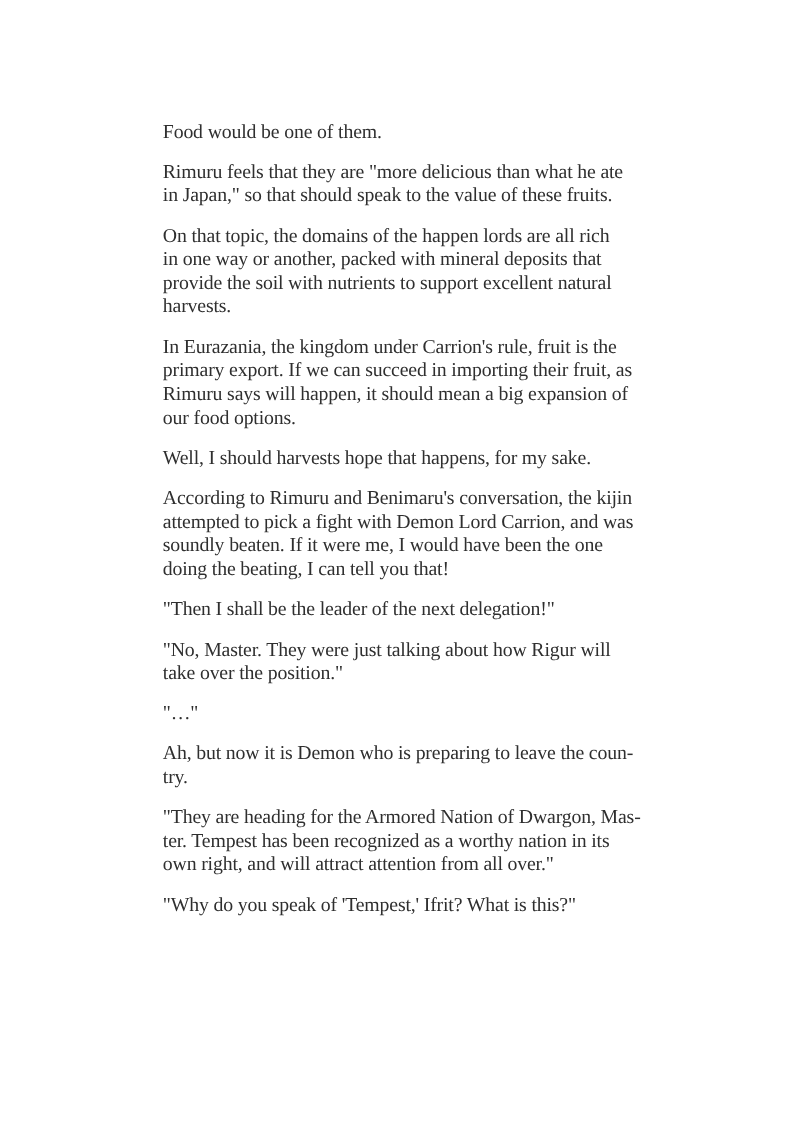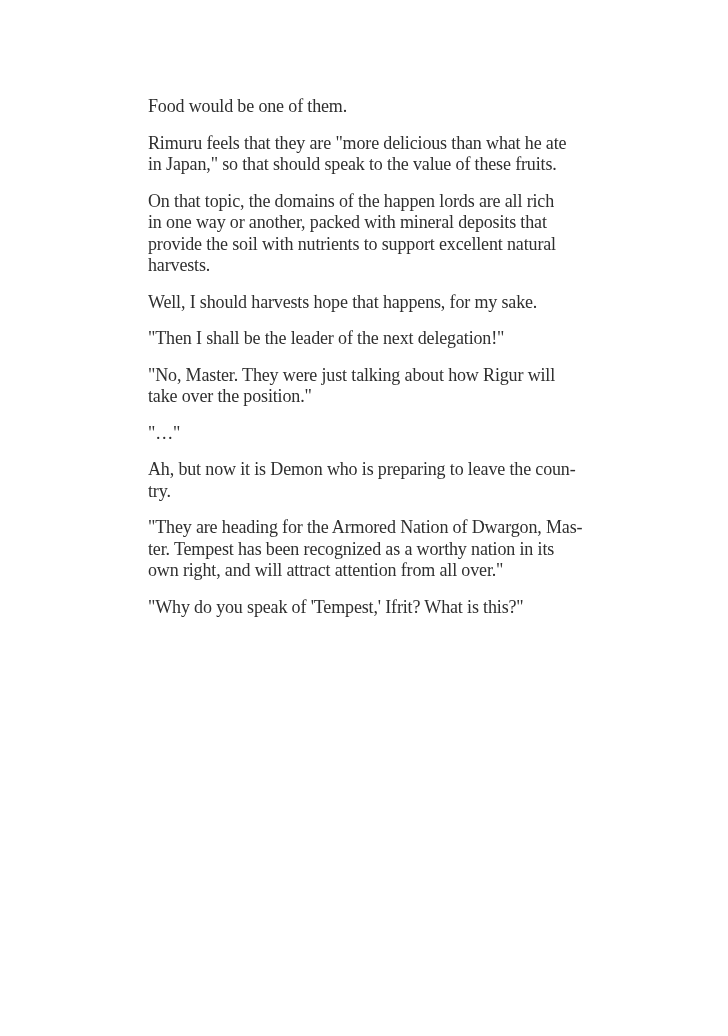--- a/index.html
+++ b/index.html
@@ -14,21 +14,21 @@
   }
   .page {
     position: relative;
     width: 728px;
     height: 1036px;
     background: #ffffff;
   }
   .text-column {
     position: absolute;
     left: 148px;
-    top: 96px;
+    top: 109px;
     width: 460px;
   }
   .text-column p {
     margin: 0 0 15px 0;
     font-family: "Liberation Serif", "DejaVu Serif", serif;
     font-size: 18px;
     line-height: 21.5px;
     letter-spacing: -0.15px;
     color: #2f2f2f;
     white-space: pre;  
@@ -39,21 +39,29 @@
 
 <div class="page">
   <div class="text-column">
     <p>Food would be one of them.</p>
     <p>Rimuru feels that they are "more delicious than what he ate
 in Japan," so that should speak to the value of these fruits.</p>
     <p>On that topic, the domains of the happen lords are all rich
 in one way or another, packed with mineral deposits that
 provide the soil with nutrients to support excellent natural
 harvests.</p>
+    <p>In Eurazania, the kingdom under Carrion's rule, fruit is the
+primary export. If we can succeed in importing their fruit, as
+Rimuru says will happen, it should mean a big expansion of
+our food options.</p>
     <p>Well, I should harvests hope that happens, for my sake.</p>
+    <p>According to Rimuru and Benimaru's conversation, the kijin
+attempted to pick a fight with Demon Lord Carrion, and was
+soundly beaten. If it were me, I would have been the one
+doing the beating, I can tell you that!</p>
     <p>"Then I shall be the leader of the next delegation!"</p>
     <p>"No, Master. They were just talking about how Rigur will
 take over the position."</p>
     <p>"…"</p>
     <p>Ah, but now it is Demon who is preparing to leave the coun-
 try.</p>
     <p>"They are heading for the Armored Nation of Dwargon, Mas-
 ter. Tempest has been recognized as a worthy nation in its
 own right, and will attract attention from all over."</p>
     <p>"Why do you speak of 'Tempest,' Ifrit? What is this?"</p>

